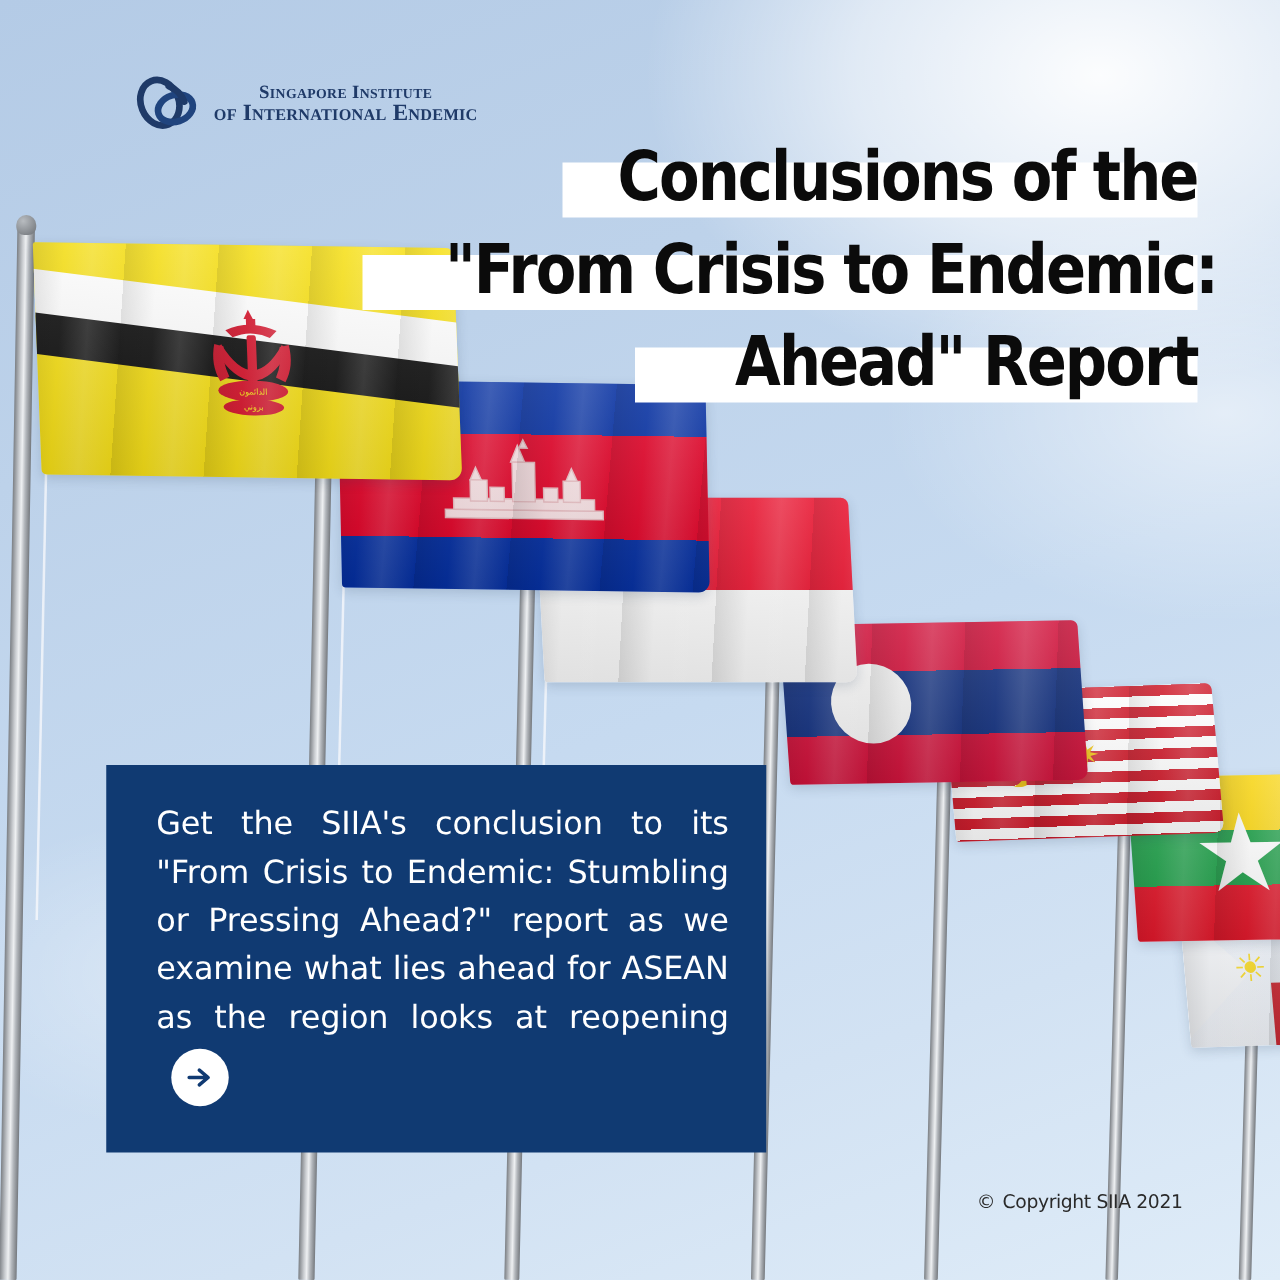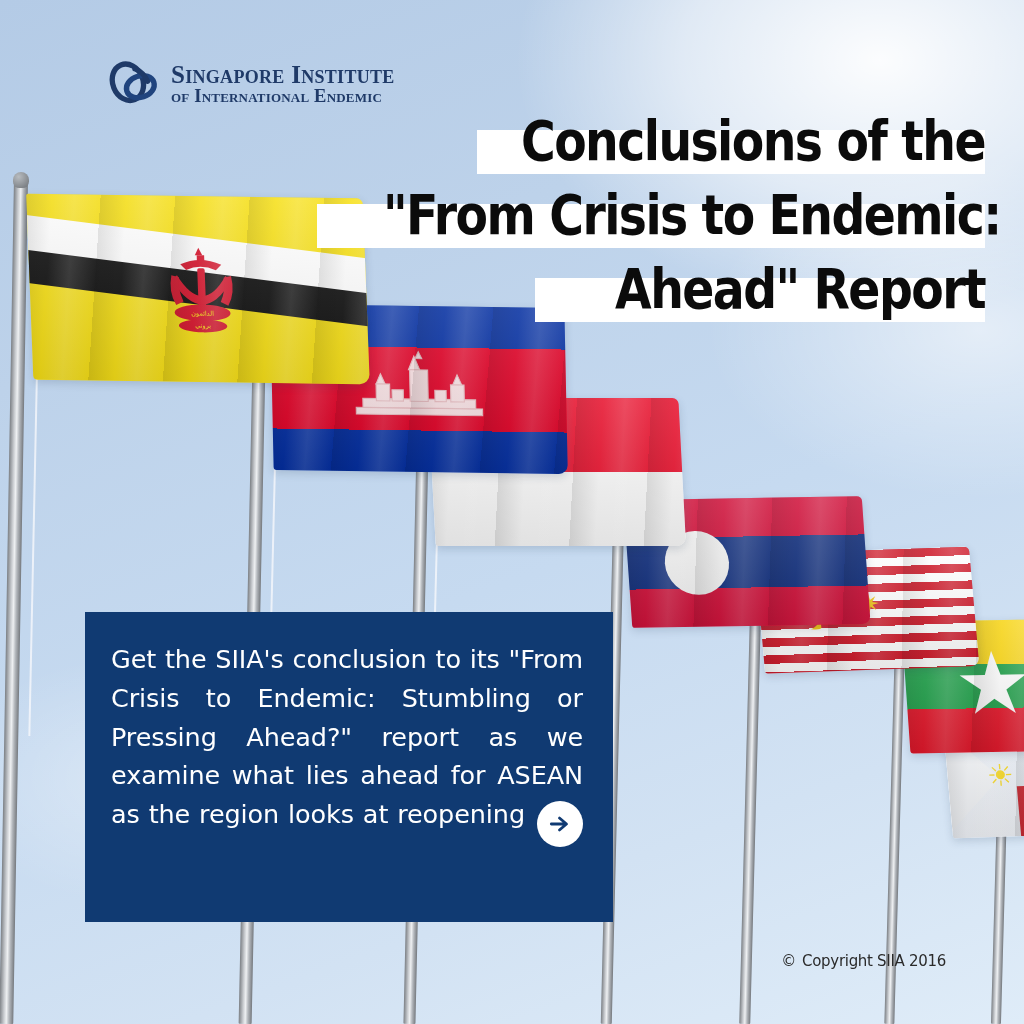--- a/index.html
+++ b/index.html
@@ -168,35 +168,35 @@
 
   
   #logo {
     position:absolute; left:108px; top:60px;
     display:flex; align-items:center; gap:9px;
   }
   #logo-mark { width:54px; height:48px; flex:none; }
   #logo-words { line-height:1.02; }
   .logo-l1 {
     font-family:"Liberation Serif", serif;
-    font-size:25px; font-weight:700; color:#1f3a68;
+    font-size:15px; font-weight:700; color:#1f3a68;
     letter-spacing:.3px; font-variant:small-caps;
     white-space:nowrap;
     text-align:center;
   }
   .logo-l2 {
     font-family:"Liberation Serif", serif;
     font-size:18.5px; font-weight:700; color:#1f3a68;
     letter-spacing:.2px; font-variant:small-caps;
     white-space:nowrap;
   }
 
   
   #headline {
-    position:absolute; right:39px; top:104px;
+    position:absolute; right:66px; top:104px;
     width:700px;
     text-align:right;
   }
   .hl-line {
     position:relative;
     display:block;
     height:74px;
     margin-bottom:0px;
   }
   .hl-band {
@@ -222,21 +222,21 @@
   #hl-1 .hl-band { width:508px; }
   #hl-2 .hl-band { width:668px; }
   #hl-3 .hl-band { width:592px; }
   #hl-4 .hl-band { width:450px; }
 
   
   #caption-box {
     position:absolute; left:85px; top:612px;
     width:528px; height:310px;
     background:#103a72;
-    padding:28px 30px 20px 26px;
+    padding:28px 30px 20px 40px;
   }
   #caption-text {
     font-family:"DejaVu Sans", sans-serif;
     font-size:25.5px;
     line-height:1.52;
     color:#ffffff;
     text-align:justify;
     text-justify:inter-word;
     letter-spacing:-.1px;
   }
@@ -394,16 +394,16 @@
   <div id="caption-box">
     <div id="caption-text"><span>Get the SIIA's conclusion to its "From Crisis to Endemic: Stumbling or Pressing Ahead?" report as we examine what lies ahead for ASEAN as the region looks at reopening</span><span id="arrow-btn">
           <svg width="26" height="26" viewBox="0 0 24 24">
             <path d="M4 12 h12 M11.5 6.5 L18 12 l-6.5 5.5" fill="none" stroke="#103a72" stroke-width="2.6" stroke-linecap="round" stroke-linejoin="round"></path>
           </svg>
         </span></div>
   </div>
 
   <div id="copyright">
     <span>©</span>
-    <span>Copyright SIIA 2016</span>
+    <span>Copyright SIIA 2021</span>
   </div>
 
 </div>
 
 </body></html>

